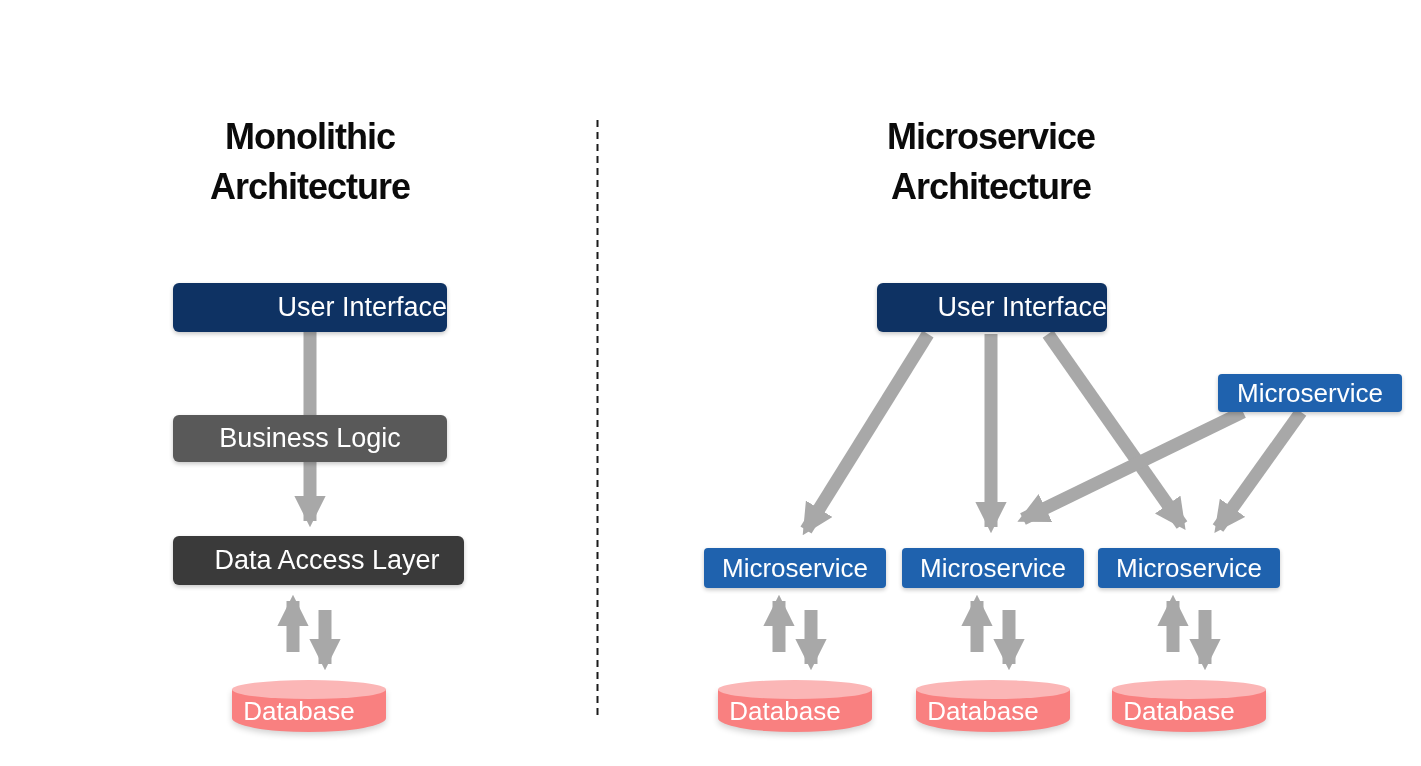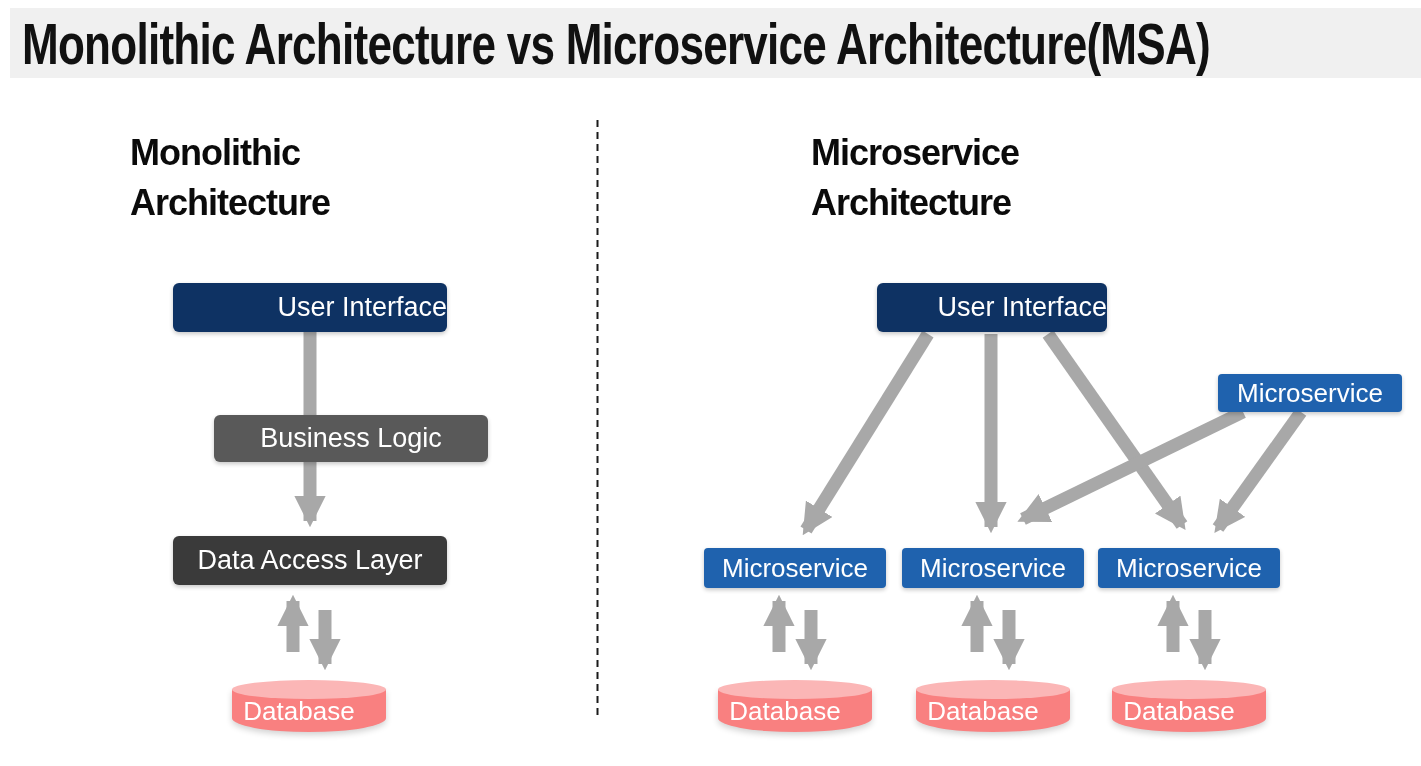--- a/index.html
+++ b/index.html
@@ -10,38 +10,38 @@
   .title-bar{
     position:absolute;left:10px;top:8px;width:1411px;height:70px;
     background:var(--title-bg);display:flex;align-items:center;
   }
   .title-text{
     display:inline-block;white-space:nowrap;margin-left:12px;
     font-size:58px;font-weight:bold;color:var(--title-text);
     transform:scaleX(0.76);transform-origin:left center;letter-spacing:-1px;
   }
   .heading{
-    position:absolute;top:112px;width:360px;text-align:left;
-    font-size:36px;font-weight:bold;color:#0b0b0b;line-height:50px;letter-spacing:-1px;margin-top:16px;
+    position:absolute;top:112px;width:360px;text-align:center;
+    font-size:36px;font-weight:bold;color:#0b0b0b;line-height:50px;letter-spacing:-1px;
   }
   .left-heading{left:130px;}
   .right-heading{left:811px;}
   .arrows{position:absolute;left:0;top:0;width:1421px;height:766px;}
   .box{
     position:absolute;display:flex;align-items:center;justify-content:center;
     color:var(--box-text);font-size:26px;border-radius:6px;
     box-shadow:0 2px 4px rgba(0,0,0,0.22);white-space:nowrap;
   }
   .navy{background:var(--navy);justify-content:flex-end;}
   .blue{background:var(--blue);border-radius:4px;}
-  .gray-mid{background:var(--gray-mid);margin-left:41px;}
+  .gray-mid{background:var(--gray-mid);}
   .gray-dark{background:var(--gray-dark);}
   .b-ui-left   {left:173px;top:283px;width:274px;height:49px;font-size:27px;}
   .b-bl        {left:173px;top:415px;width:274px;height:47px;font-size:27px;}
-  .b-dal       {left:173px;top:536px;width:274px;height:49px;font-size:27px;}
+  .b-dal       {left:173px;top:536px;width:274px;height:49px;font-size:27px;padding-left:17px;}
   .b-ui-right  {left:877px;top:283px;width:230px;height:49px;font-size:27px;}
   .b-ms-extra  {left:1218px;top:374px;width:184px;height:38px;}
   .b-ms1       {left:704px;top:548px;width:182px;height:40px;}
   .b-ms2       {left:902px;top:548px;width:182px;height:40px;}
   .b-ms3       {left:1098px;top:548px;width:182px;height:40px;}
   .db{position:absolute;top:680px;width:134px;height:52px;}
   .db-1l{left:232px;} .db-1{left:718px;} .db-2{left:916px;} .db-3{left:1112px;}
   .db-top{
     position:absolute;top:0;left:0;width:154px;height:19px;border-radius:50%;
     background:var(--db-top);z-index:2;
@@ -57,23 +57,20 @@
     color:var(--box-text);font-size:26px;
   }
   .arrow-line{stroke:var(--arrow);stroke-width:13;}
   .conn-line{stroke:var(--arrow);stroke-width:13;}
 </style>
 </head>
 <body>
 
 <div class="stage">
 
-  <header class="title-bar">
-    <span class="title-text">Monolithic Architecture vs Microservice Architecture(MSA)</span>
-  </header>
 
   <div class="heading left-heading">
     <div>Monolithic</div>
     <div>Architecture</div>
   </div>
 
   <div class="heading right-heading">
     <div>Microservice</div>
     <div>Architecture</div>
   </div>

